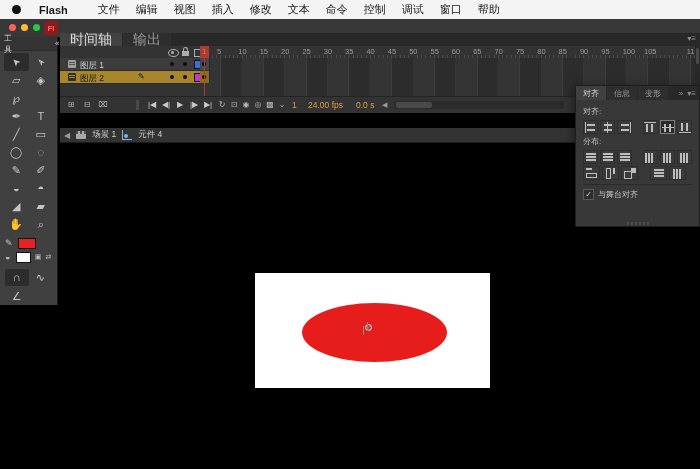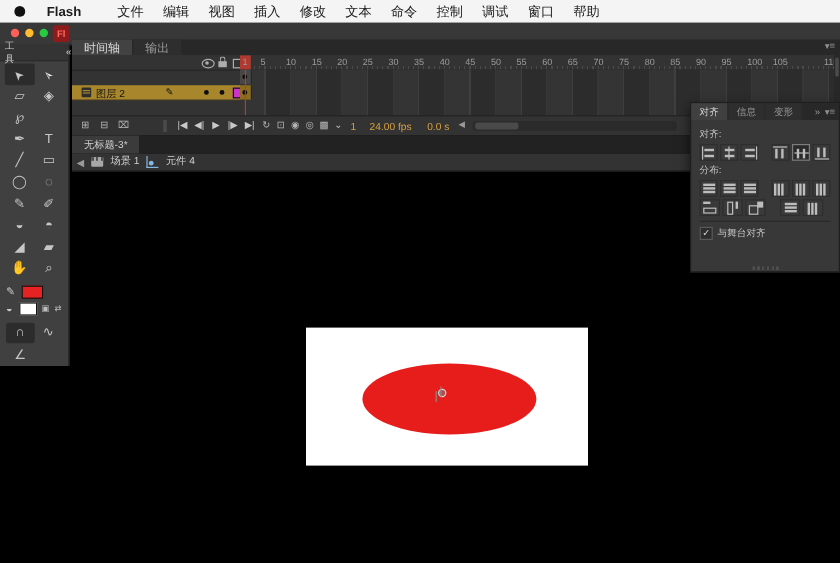--- a/index.html
+++ b/index.html
@@ -44,21 +44,21 @@
   .color-row{display:flex;align-items:center;gap:3px;height:14px;}
   .cglyph{font-size:9px;color:#c6c6c6;width:10px;}
   .swatch{width:16px;height:9px;border:1px solid #111;}
   .mini{font-size:7px;color:#bdbdbd;width:9px;text-align:center;}
   #tool-options{padding:4px 5px;display:grid;grid-template-columns:repeat(2,1fr);row-gap:2px;}
   .opt{height:17px;display:flex;align-items:center;justify-content:center;color:#c6c6c6;font-size:11px;border-radius:2px;}
   .opt.sel{background:#2c2c2c;}
   
   #timeline-panel{position:absolute;left:60px;top:14px;width:640px;height:79px;background:#333;}
   #tl-tabs{height:13px;background:#282828;display:flex;align-items:stretch;position:relative;}
-  .tl-tab{padding:0 10px;font-size:10px;color:#9a9a9a;display:flex;align-items:center;background:#2e2e2e;margin-right:1px;}
+  .tl-tab{padding:0 10px;font-size:14px;color:#9a9a9a;display:flex;align-items:center;background:#2e2e2e;margin-right:1px;}
   .tl-tab.active{background:#424242;color:#d8d8d8;}
   #tl-panelmenu{position:absolute;right:4px;top:1px;color:#8f8f8f;font-size:8px;}
   #tl-content{position:absolute;left:0;top:13px;width:640px;height:50px;}
   #tl-header-left{position:absolute;left:0;top:0;width:140px;height:12px;background:#333;border-bottom:1px solid #262626;}
   .hicon{position:absolute;top:3px;}
   .icon-eye{left:108px;width:9px;height:6px;border:1px solid #adadad;border-radius:50%;}
   .icon-eye::after{content:"";position:absolute;left:2px;top:1px;width:3px;height:3px;background:#adadad;border-radius:50%;}
   .icon-lock{left:122px;top:5px;width:7px;height:5px;background:#adadad;}
   .icon-lock::before{content:"";position:absolute;left:1px;top:-4px;width:3px;height:4px;border:1px solid #adadad;border-bottom:none;border-radius:3px 3px 0 0;}
   .icon-outline{left:134px;width:6px;height:6px;border:1px solid #adadad;}
@@ -328,20 +328,27 @@
           <span class="rlabel" data-name="ruler-label-95" style="left: 401.3px;">95</span>
           <span class="rlabel" data-name="ruler-label-100" style="left: 422.65px;">100</span>
           <span class="rlabel" data-name="ruler-label-105" style="left: 444px;">105</span>
           <span class="rlabel" data-name="ruler-label-110" style="left: 447px; margin-top: 44px;">110</span>
           <span class="rlabel" data-name="ruler-label-115" style="left: 486.7px;">115</span>
         </div>
       <div id="frames-bg" data-name="frames-area"></div>
       <div id="playhead-line" data-name="playhead-line"></div>
 
       <div class="tl-row" id="layer-row-1" data-name="layer-row-1">
+        <div class="left">
+          <span class="lpage" data-name="layer-icon"></span>
+          <span class="lname" data-name="layer-1-name">图层 1</span>
+          <span class="ldot d1" data-name="layer-1-visibility-dot"></span>
+          <span class="ldot d2" data-name="layer-1-lock-dot"></span>
+          <span class="lcolor" data-name="layer-1-outline-color" style="background: rgb(61, 111, 217);"></span>
+        </div>
         <span class="kf" data-name="layer-1-keyframe">
             <i></i>
           </span>
       </div>
 
       <div class="tl-row" id="layer-row-2" data-name="layer-row-2">
         <div class="left">
           <span class="lpage" data-name="layer-icon"></span>
           <span class="lname" data-name="layer-2-name">图层 2</span>
           <span class="lpencil" data-name="layer-editing-pencil-icon">✎</span>
@@ -367,23 +374,20 @@
       <span id="tl-frame-num" data-name="current-frame-indicator">1</span>
       <span id="tl-fps" data-name="frame-rate-indicator">24.00 fps</span>
       <span id="tl-time" data-name="elapsed-time-indicator">0.0 s</span>
       <span id="tl-scroll-arrow" data-name="timeline-scroll-left-arrow">◀</span>
       <span id="tl-hscroll" data-name="timeline-horizontal-scrollbar">
           <i></i>
         </span>
     </div>
   </div>
 
-  <div id="doc-strip" data-name="document-tab-strip">
-    <span id="doc-tab" data-name="document-tab">无标题-3*</span>
-  </div>
 
   <div id="edit-bar" data-name="edit-bar">
     <span class="back-arrow" data-name="back-arrow-icon">◀</span>
     <span class="clap" data-name="scene-icon"></span>
     <span class="crumb" data-name="breadcrumb-scene">场景 1</span>
     <span class="sym" data-name="symbol-icon"></span>
     <span class="crumb" data-name="breadcrumb-symbol">元件 4</span>
   </div>
 
   <div id="stage-rect" data-name="stage-drawing-rectangle" style="background: rgb(255, 255, 255);">

